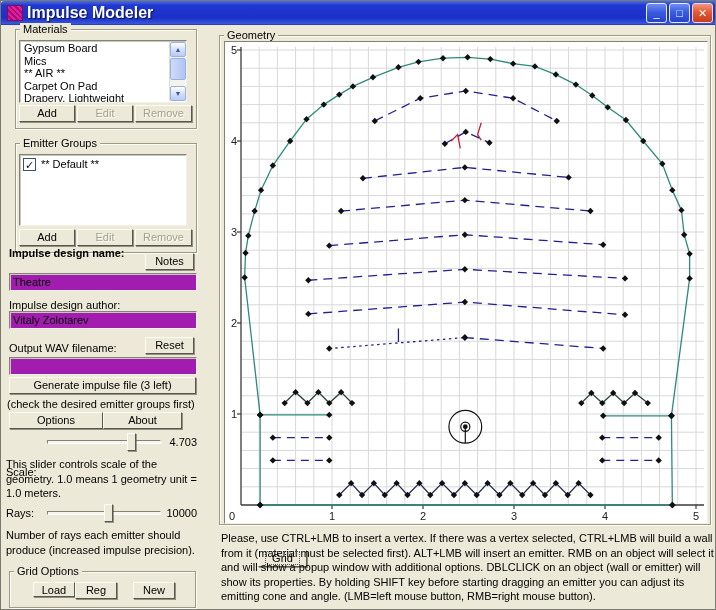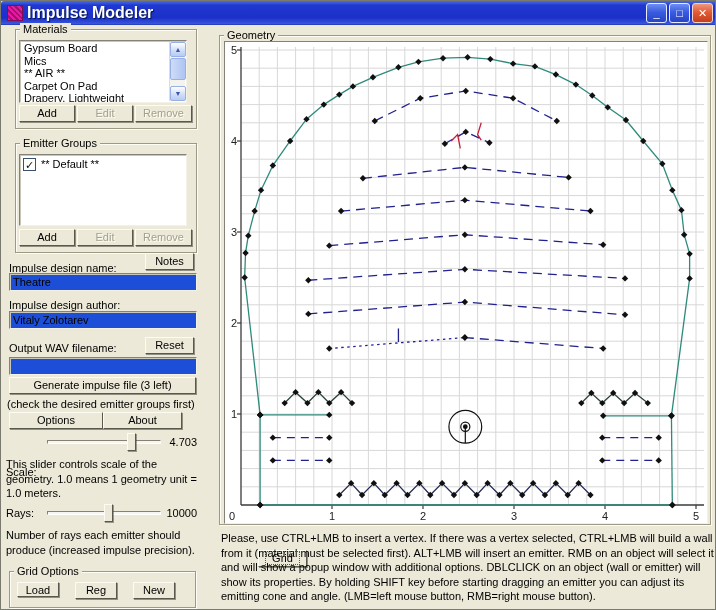--- a/index.html
+++ b/index.html
@@ -31,21 +31,21 @@
   .groupbox{position:absolute;border:1px solid #9c9a84;box-shadow:1px 1px 0 #fdfcf5 inset,1px 1px 0 #fdfcf5;}
   .gb-caption{position:absolute;top:-7px;left:4px;background:#ece9d8;padding:0 3px;}
   .btn{
     position:absolute;background:#ece9d8;text-align:center;
     border:1px solid;border-color:#fdfcf2 #58584c #58584c #fdfcf2;
     box-shadow:1px 1px 0 rgba(70,70,60,.55);
     font-size:11px;line-height:15px;padding:0;
   }
   .btn.disabled{color:#a39f8d;text-shadow:1px 1px 0 #fffef4;}
   .input{
-    position:absolute;background:#1d4ed8;border:1px solid;border-color:#848276 #f4f2e6 #f4f2e6 #848276;
+    position:absolute;background:#a21caf;border:1px solid;border-color:#848276 #f4f2e6 #f4f2e6 #848276;
     box-shadow:inset 1px 1px 0 #c9c7ba;padding:2px 3px;line-height:13px;
   }
   .label{position:absolute;white-space:nowrap;}
   .listbox{
     position:absolute;background:#fff;border:1px solid;border-color:#848276 #f4f2e6 #f4f2e6 #848276;
     box-shadow:inset 1px 1px 0 #c9c7ba;overflow:hidden;
   }
   .list-item{padding:0 3px;line-height:12.5px;white-space:nowrap;}
   
   .sbar{position:absolute;right:1px;top:1px;bottom:1px;width:16px;background:#f4f3ee;border-left:1px solid #e0ddd0;}
@@ -114,21 +114,21 @@
       <span class="gb-caption">Emitter Groups</span>
     </div>
     <div class="listbox" style="left:18px;top:129px;width:168px;height:72px;">
       <div class="checkbox" style="left:3px;top:3px;">✓</div>
       <div class="label" style="left:21px;top:3px;">** Default **</div>
     </div>
     <div class="btn" style="left:18px;top:204px;width:56px;height:17px;">Add</div>
     <div class="btn disabled" style="left:76px;top:204px;width:56px;height:17px;">Edit</div>
     <div class="btn disabled" style="left:134px;top:204px;width:57px;height:17px;">Remove</div>
 
-    <div class="label" style="left:8px;top:237px;">Impulse design name:</div>
+    <div class="label" style="left:8px;top:222px;font-weight:bold;">Impulse design name:</div>
     <div class="btn" style="left:144px;top:228px;width:49px;height:17px;">Notes</div>
     <div class="input" style="left:8px;top:248px;width:188px;height:18px;">Theatre</div>
 
     <div class="label" style="left:8px;top:274px;">Impulse design author:</div>
     <div class="input" style="left:8px;top:286px;width:188px;height:18px;">Vitaly Zolotarev</div>
 
     <div class="label" style="left:8px;top:317px;">Output WAV filename:</div>
     <div class="btn" style="left:144px;top:312px;width:49px;height:17px;">Reset</div>
     <div class="input" style="left:8px;top:332px;width:188px;height:18px;"></div>
 
@@ -148,21 +148,21 @@
     <div class="label" style="left:5px;top:482px;">Rays:</div>
     <div class="slider-track" style="left:46px;top:486px;width:114px;">
       <div class="slider-thumb" id="rays-thumb" style="left: calc(54% - 4px);"></div>
     </div>
     <div class="label" style="left:160px;top:482px;width:36px;text-align:right;">10000</div>
     <div class="para" style="left:5px;top:503px;width:200px;">Number of rays each emitter should produce (increased impulse precision).</div>
 
     <div class="groupbox" style="left:8px;top:546px;width:187px;height:37px;">
       <span class="gb-caption">Grid Options</span>
     </div>
-    <div class="btn" style="left:16px;top:557px;width:42px;height:15px;">Load</div>
+    <div class="btn" style="left:32px;top:557px;width:42px;height:15px;">Load</div>
     <div class="btn" style="left:74px;top:557px;width:42px;height:17px;">Reg</div>
     <div class="btn" style="left:132px;top:557px;width:42px;height:17px;">New</div>
 
     <div class="groupbox" style="left:218px;top:10px;width:492px;height:490px;">
       <span class="gb-caption">Geometry</span>
     </div>
     <div class="plot">
       <svg id="plot-svg" width="482" height="481" viewBox="0 0 482 481">
           <line x1="34.2" y1="5" x2="34.2" y2="463" stroke="#d8d8d8" stroke-width="1"></line>
           <line x1="52.4" y1="5" x2="52.4" y2="463" stroke="#d8d8d8" stroke-width="1"></line>

